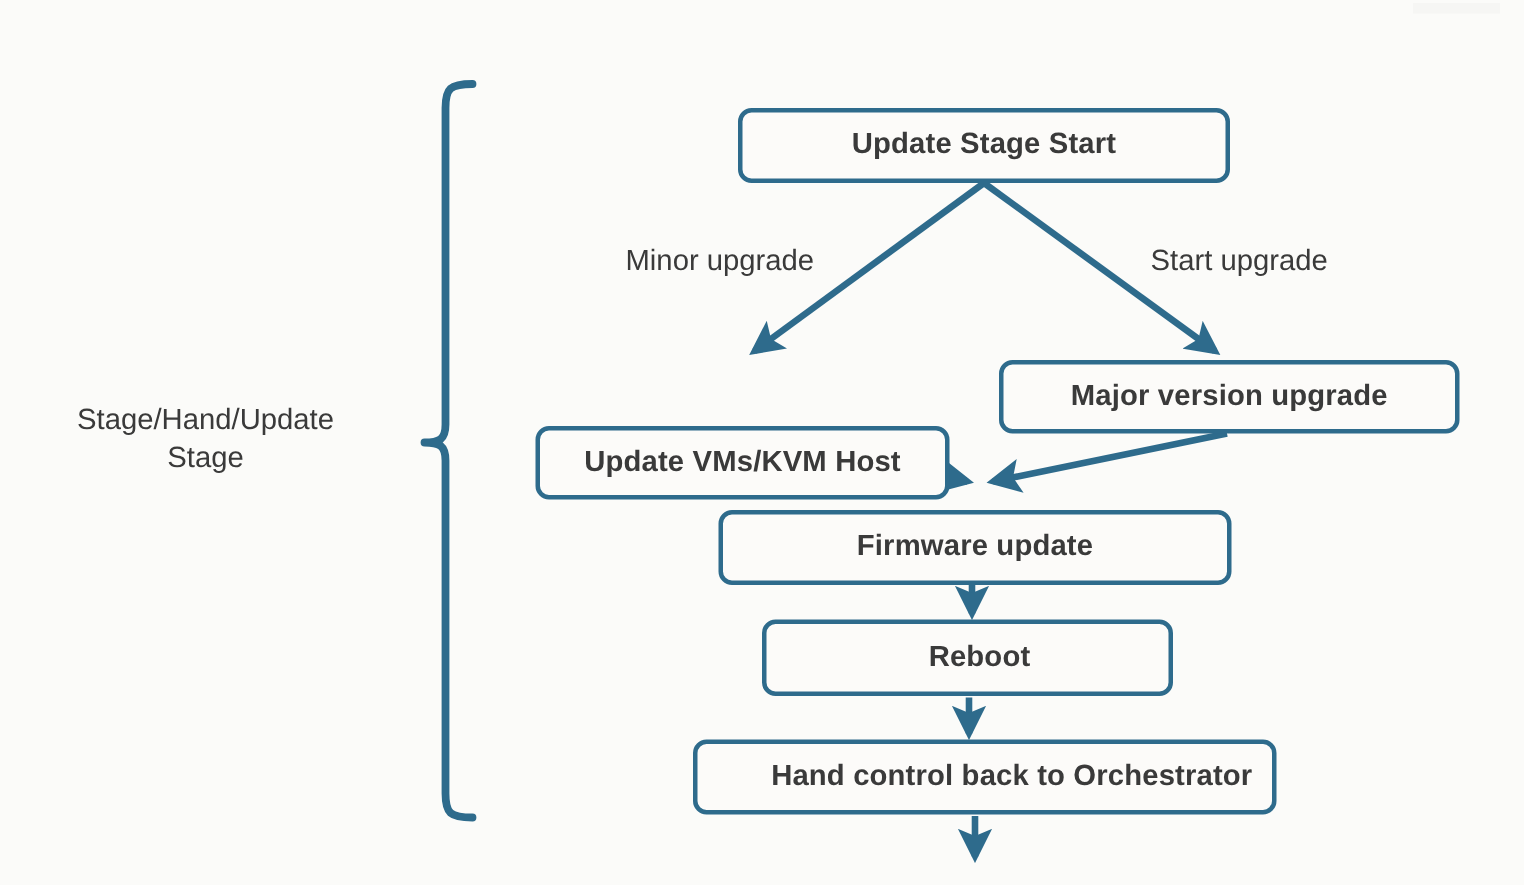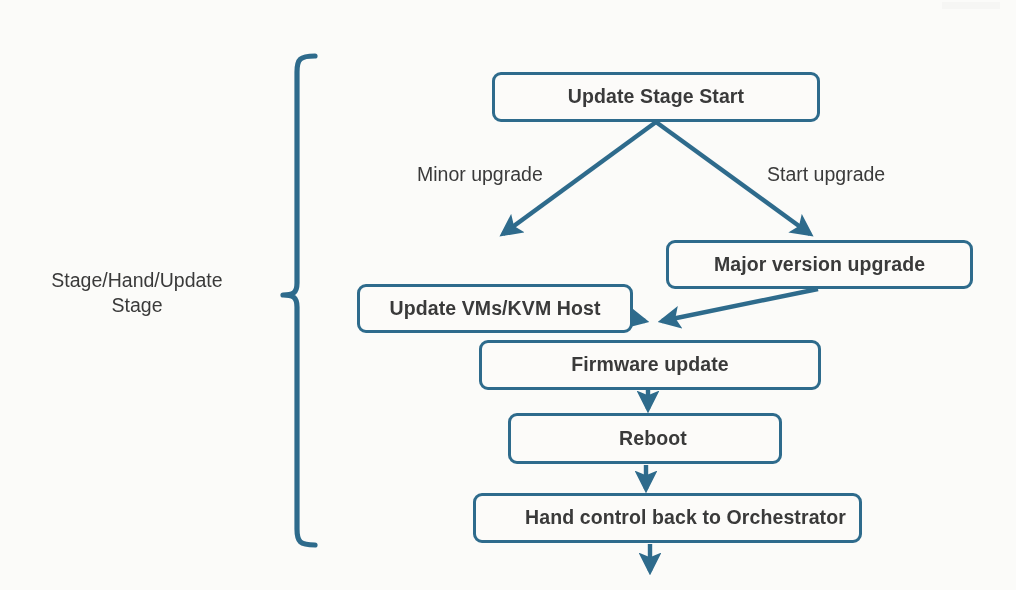--- a/index.html
+++ b/index.html
@@ -133,21 +133,21 @@
   </div>
 
   <div class="node-box" style="left:479px; top:340px; width:342px; height:50px;">
     <span>Firmware update</span>
   </div>
 
   <div class="node-box" style="left:508px; top:413px; width:274px; height:51px;padding-left:16px;">
     <span>Reboot</span>
   </div>
 
-  <div class="node-box" style="left:473px; top:493px; width:389px; height:50px;padding-left:36px;">
+  <div class="node-box" style="left:462px; top:493px; width:389px; height:50px;padding-left:36px;">
     <span>Hand control back to Orchestrator</span>
   </div>
 
   <div class="edge-label" style="left:417px; top:163px;">Minor upgrade</div>
 
   <div class="edge-label" style="left:767px; top:163px;">Start upgrade</div>
 
 </div>
 
 </body></html>

